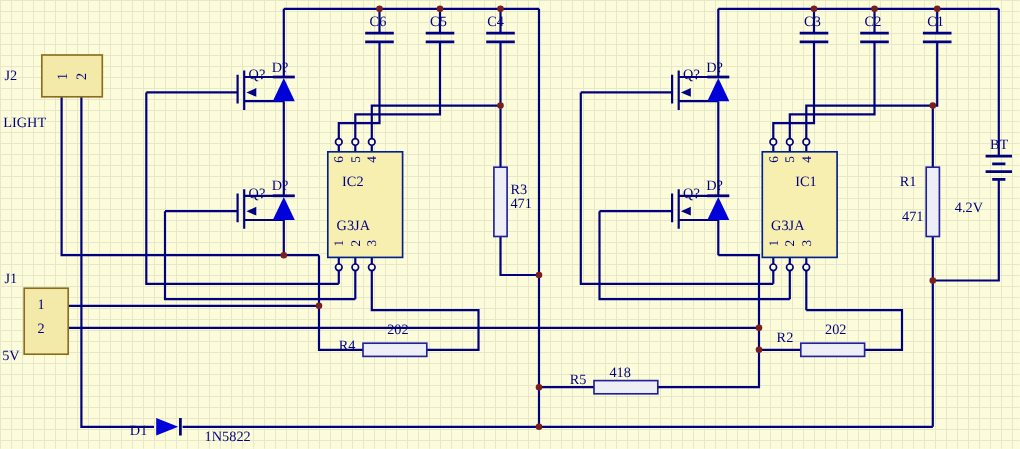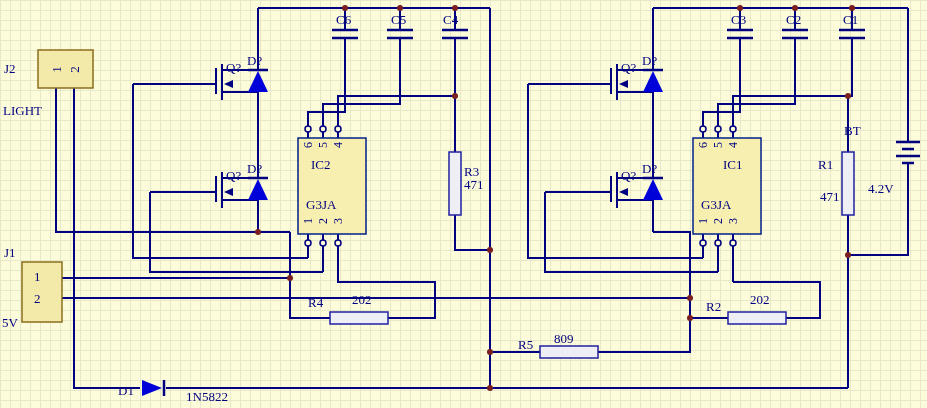--- a/index.html
+++ b/index.html
@@ -220,26 +220,26 @@
   <span class="lbl rot sm" style="left:711px;top:139px">5</span>
   <span class="lbl rot sm" style="left:726px;top:139px">4</span>
   <span class="lbl rot sm" style="left:696px;top:215px">1</span>
   <span class="lbl rot sm" style="left:711px;top:215px">2</span>
   <span class="lbl rot sm" style="left:726px;top:215px">3</span>
 
   <span class="lbl" style="left:464px;top:165px">R3</span>
   <span class="lbl" style="left:464px;top:178px">471</span>
   <span class="lbl" style="left:818px;top:158px">R1</span>
   <span class="lbl" style="left:820px;top:190px">471</span>
-  <span class="lbl" style="left:308px;top:296px">R4</span>
+  <span class="lbl" style="left:308px;top:307px">R4</span>
   <span class="lbl" style="left:352px;top:293px">202</span>
   <span class="lbl" style="left:706px;top:300px">R2</span>
   <span class="lbl" style="left:750px;top:293px">202</span>
   <span class="lbl" style="left:518px;top:338px">R5</span>
-  <span class="lbl" style="left:554px;top:332px">809</span>
+  <span class="lbl" style="left:554px;top:332px">418</span>
 
   <span class="lbl" style="left:118px;top:384px">D1</span>
   <span class="lbl" style="left:186px;top:390px">1N5822</span>
 
-  <span class="lbl" style="left:844px;top:124px">BT</span>
+  <span class="lbl" style="left:900px;top:124px">BT</span>
   <span class="lbl" style="left:868px;top:182px">4.2V</span>
 
 </div>
 
 </body></html>

